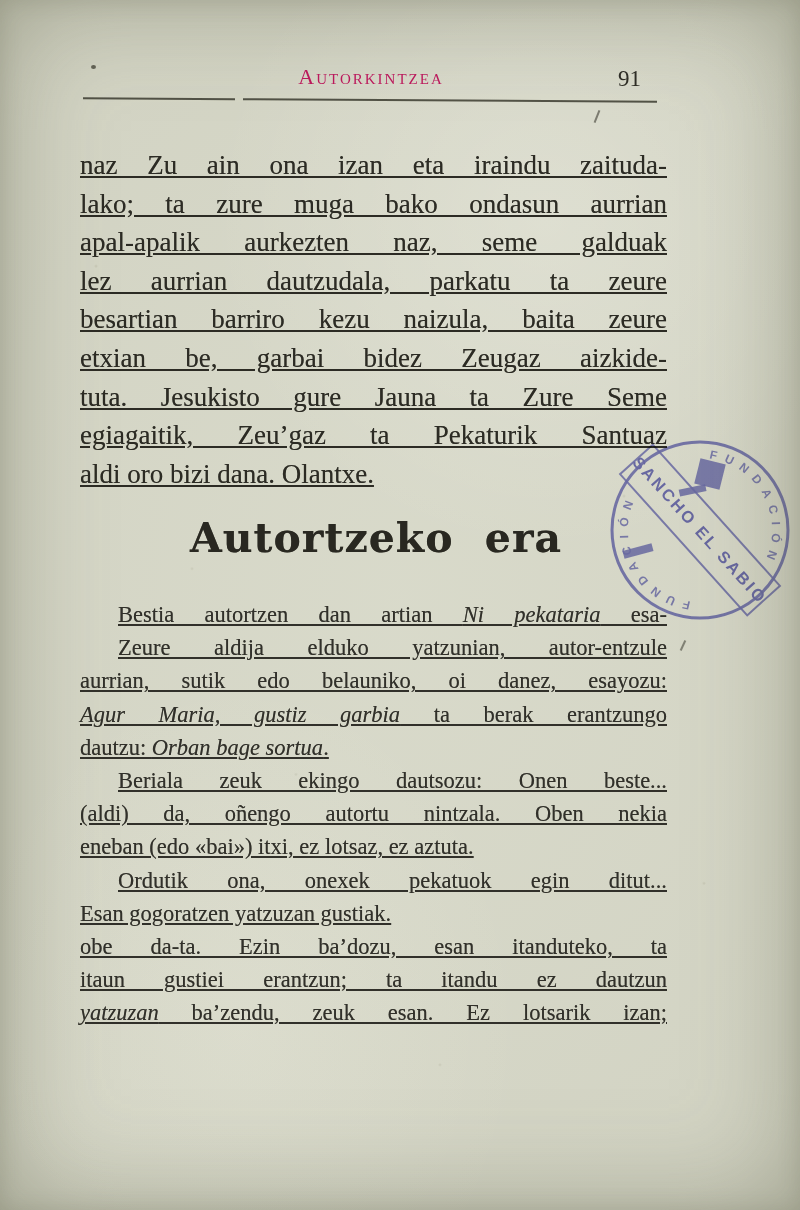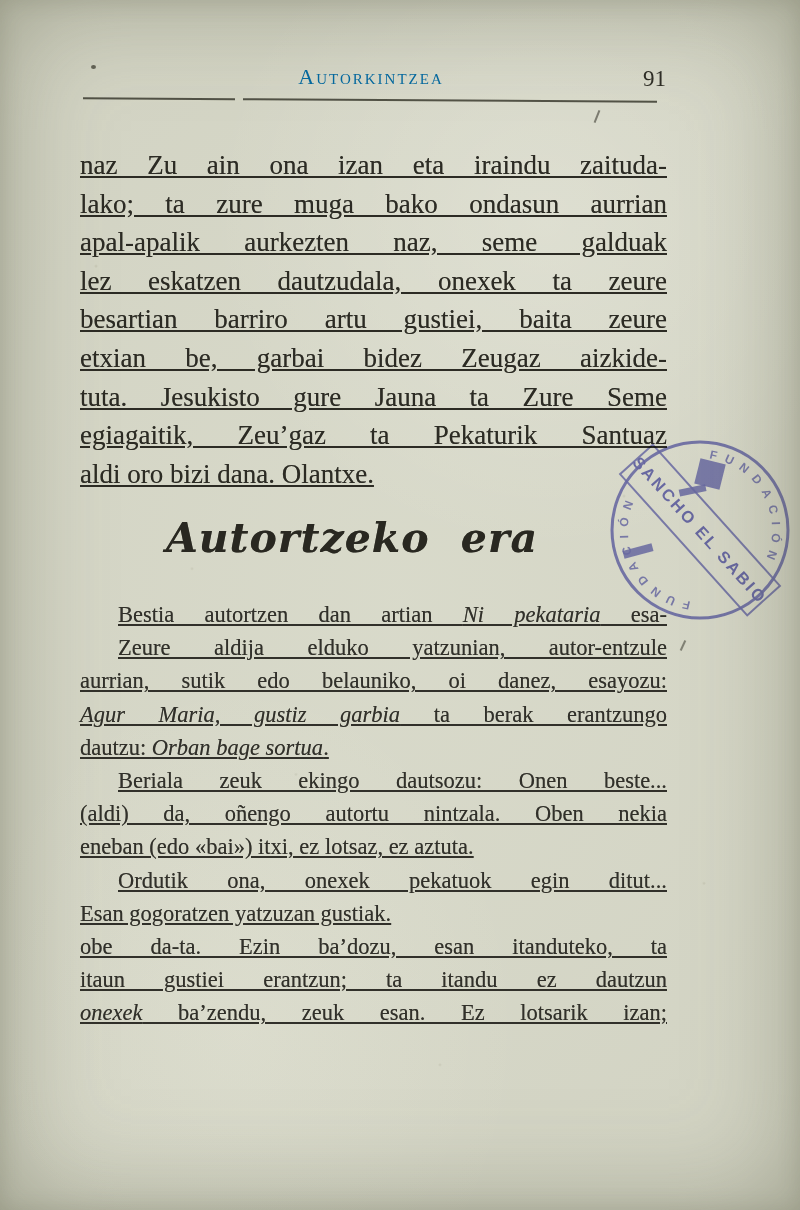--- a/index.html
+++ b/index.html
@@ -21,49 +21,48 @@
     background-image:
       radial-gradient(circle 1px at 12% 22%, rgba(120,115,90,.35), transparent 2px),
       radial-gradient(circle 1px at 37% 64%, rgba(120,115,90,.3), transparent 2px),
       radial-gradient(circle 1px at 78% 41%, rgba(120,115,90,.3), transparent 2px),
       radial-gradient(circle 1px at 55% 88%, rgba(120,115,90,.3), transparent 2px),
       radial-gradient(circle 1px at 88% 73%, rgba(120,115,90,.32), transparent 2px),
       radial-gradient(circle 1px at 24% 47%, rgba(120,115,90,.28), transparent 2px);
   }
   .header-title {
     position:absolute; left:60px; top:64px; width:622px; text-align:center;
-    font-size:22px; font-variant:small-caps; letter-spacing:2px; color:#0369a1; z-index:2;
+    font-size:22px; font-variant:small-caps; letter-spacing:2px; color:#be185d; z-index:2;
   }
   .page-number {
-    position:absolute; left:618px; top:66px; width:48px; text-align:right;
+    position:absolute; left:618px; top:66px; width:48px; text-align:left;
     font-size:23px; color:#2e2d26; z-index:2;
   }
   .header-rule {
     position:absolute; left:83px; top:99px; width:574px; height:2px; z-index:2;
     transform:rotate(0.35deg); display:flex;
   }
   .header-rule .seg1 { width:152px; height:1.8px; background:#3a392f; opacity:.85; }
   .header-rule .gap  { width:8px; }
   .header-rule .seg2 { width:414px; height:1.8px; background:#3a392f; opacity:.85; }
 
   .text-block { position:absolute; left:80px; width:587px; color:#2c2b24; z-index:2;
     text-shadow:0 0 0.5px rgba(44,43,36,0.55); }
   .large-text { top:146px; font-size:27px; line-height:38.6px; }
   .small-text { top:598px; font-size:22.5px; line-height:33.2px; color:#31302a; }
   .tline { text-align:justify; text-align-last:justify; white-space:normal;text-decoration:underline; }
   .tline.lastline { text-align-last:left; }
   .tline.indent { text-indent:38px; }
   .tline em { font-style:italic;margin-top:25px; }
 
   .section-heading {
-    position:absolute; left:64px; top:514px; width:576px; text-align:center; z-index:2;
+    position:absolute; left:88px; top:514px; width:576px; text-align:center; z-index:2;
     font-family:"DejaVu Serif", serif; font-weight:bold; font-size:41px;
     letter-spacing:1px; word-spacing:16px; color:#292821;
     text-shadow:0 0 0.6px rgba(40,39,30,0.6);
-    font-style:italic;
   }
 
   .stamp { position:absolute; left:604px; top:432px; width:194px; height:194px;
     z-index:4; mix-blend-mode:multiply; opacity:.82; }
 
   .speck-dot { position:absolute; left:91px; top:65px; width:5px; height:4px;
     background:#45443a; border-radius:50%; z-index:2; opacity:.8; }
   .speck-slash-top { position:absolute; left:596px; top:110px; width:2px; height:13px;
     background:#55544a; transform:rotate(22deg); z-index:2; opacity:.7; }
   .speck-slash-mid { position:absolute; left:682px; top:640px; width:2px; height:11px;
@@ -79,22 +78,22 @@
 <div class="header-rule">
   <span class="seg1"></span>
   <span class="gap"></span>
   <span class="seg2"></span>
 </div>
 
 <div id="large-paragraph" class="text-block large-text">
     <div class="tline"><span>naz Zu ain ona izan eta iraindu zaituda-</span></div>
     <div class="tline"><span>lako; ta zure muga bako ondasun aurrian</span></div>
     <div class="tline"><span>apal-apalik aurkezten naz, seme galduak</span></div>
-    <div class="tline"><span>lez eskatzen dautzudala, onexek ta zeure</span></div>
-    <div class="tline"><span>besartian barriro artu gustiei, baita zeure</span></div>
+    <div class="tline"><span>lez aurrian dautzudala, parkatu ta zeure</span></div>
+    <div class="tline"><span>besartian barriro kezu naizula, baita zeure</span></div>
     <div class="tline"><span>etxian be, garbai bidez Zeugaz aizkide-</span></div>
     <div class="tline"><span>tuta. Jesukisto gure Jauna ta Zure Seme</span></div>
     <div class="tline"><span>egiagaitik, Zeu’gaz ta Pekaturik Santuaz</span></div>
     <div class="tline lastline"><span>aldi oro bizi dana.  Olantxe.</span></div>
   </div>
 
 <div class="section-heading">Autortzeko era</div>
 
 <div id="small-paragraphs" class="text-block small-text">
     <div class="tline indent"><span>Bestia autortzen dan artian </span><em>Ni pekataria</em><span> esa-</span></div>
@@ -102,21 +101,21 @@
     <div class="tline"><span>aurrian, sutik edo belauniko, oi danez, esayozu:</span></div>
     <div class="tline"><em>Agur Maria, gustiz garbia</em><span> ta berak erantzungo</span></div>
     <div class="tline lastline"><span>dautzu: </span><em>Orban bage sortua</em><span>.</span></div>
     <div class="tline indent"><span>Beriala zeuk ekingo dautsozu: Onen beste...</span></div>
     <div class="tline"><span>(aldi) da, oñengo autortu nintzala. Oben nekia</span></div>
     <div class="tline lastline"><span>eneban (edo «bai») itxi, ez lotsaz, ez aztuta.</span></div>
     <div class="tline indent"><span>Ordutik ona, onexek pekatuok egin ditut...</span></div>
     <div class="tline lastline"><span>Esan gogoratzen yatzuzan gustiak.</span></div>
     <div class="tline"><span>obe da-ta. Ezin ba’dozu, esan itanduteko, ta</span></div>
     <div class="tline"><span>itaun gustiei erantzun; ta itandu ez dautzun</span></div>
-    <div class="tline"><em>onexek</em><span> ba’zendu, zeuk esan. Ez lotsarik izan;</span></div>
+    <div class="tline"><em>yatzuzan</em><span> ba’zendu, zeuk esan. Ez lotsarik izan;</span></div>
   </div>
 
 <svg class="stamp" viewBox="0 0 194 194">
   <g stroke="#5e5ec2" fill="none">
     <circle cx="96" cy="98" r="88" stroke-width="3" opacity="0.9"></circle>
     <path id="ringpath" d="M 96 26 A 72 72 0 1 1 95.95 26" stroke="none"></path>
     <g transform="rotate(48 96 98)">
       <rect x="1" y="76" width="190" height="44" stroke-width="2" opacity="0.85"></rect>
       <text x="96" y="104" text-anchor="middle" font-family="Liberation Sans, sans-serif" font-size="16.5" letter-spacing="2.5" fill="#5e5ec2" stroke="none" font-weight="bold">SANCHO EL SABIO</text>
     </g>

